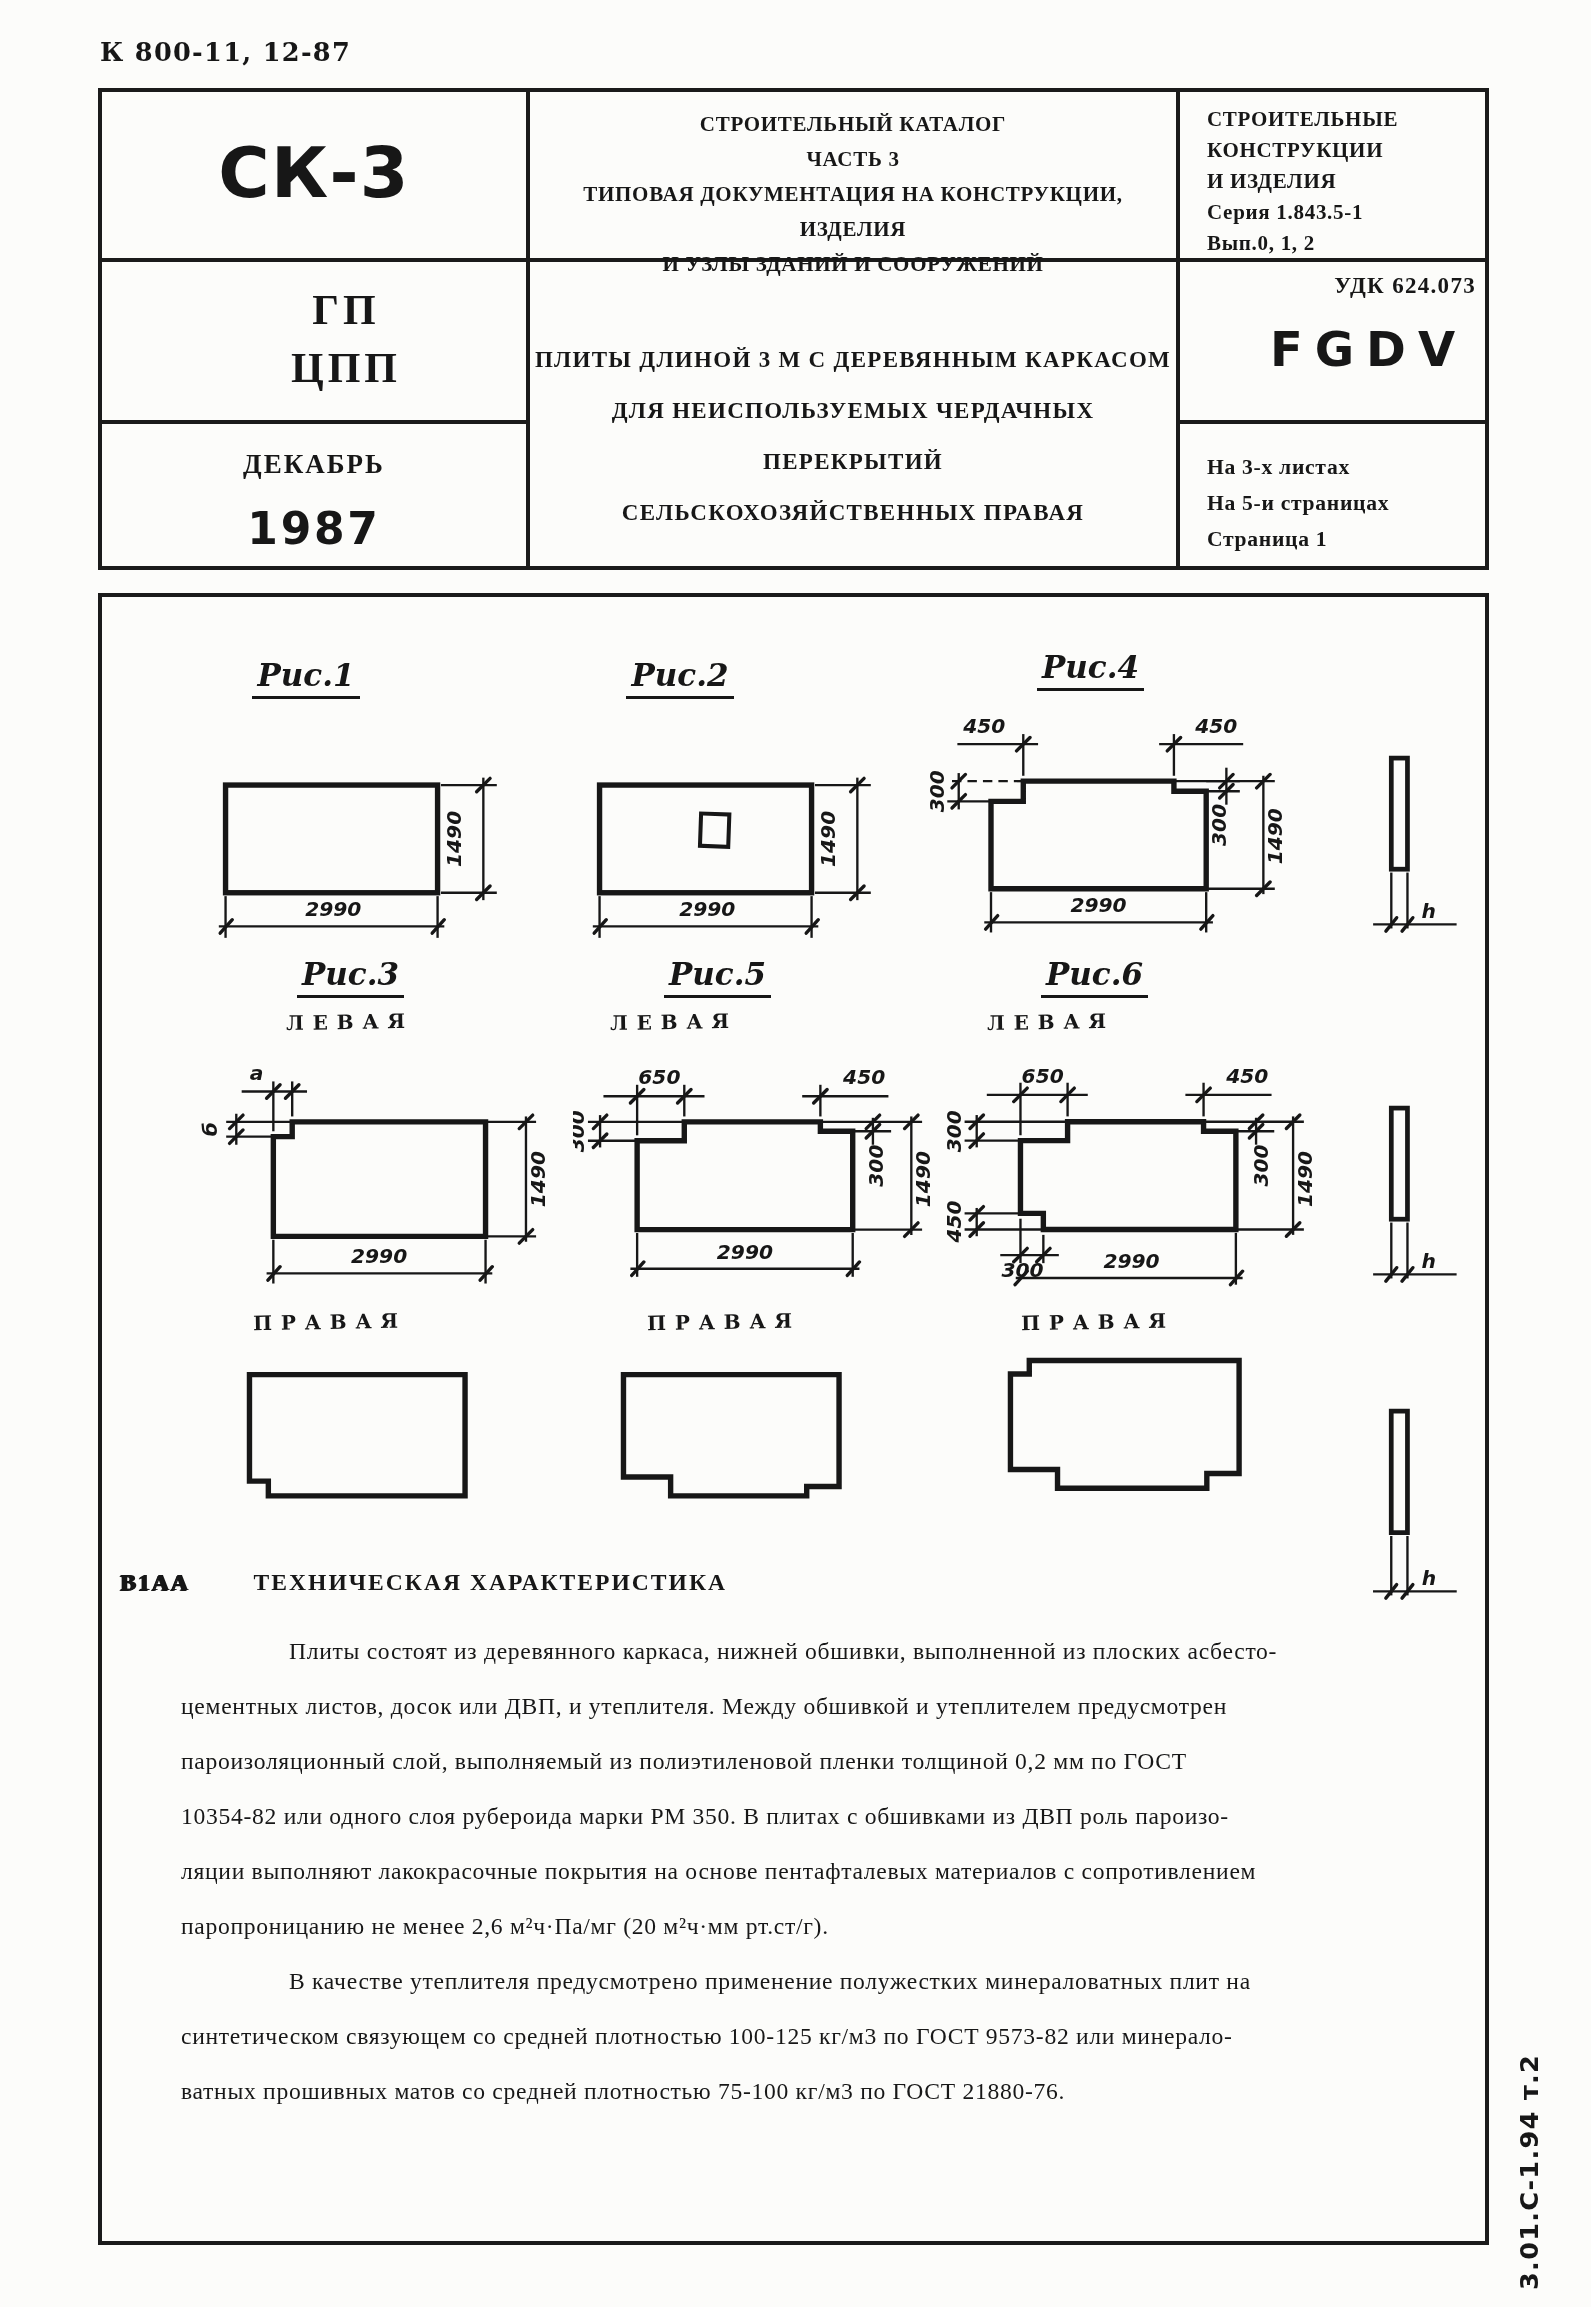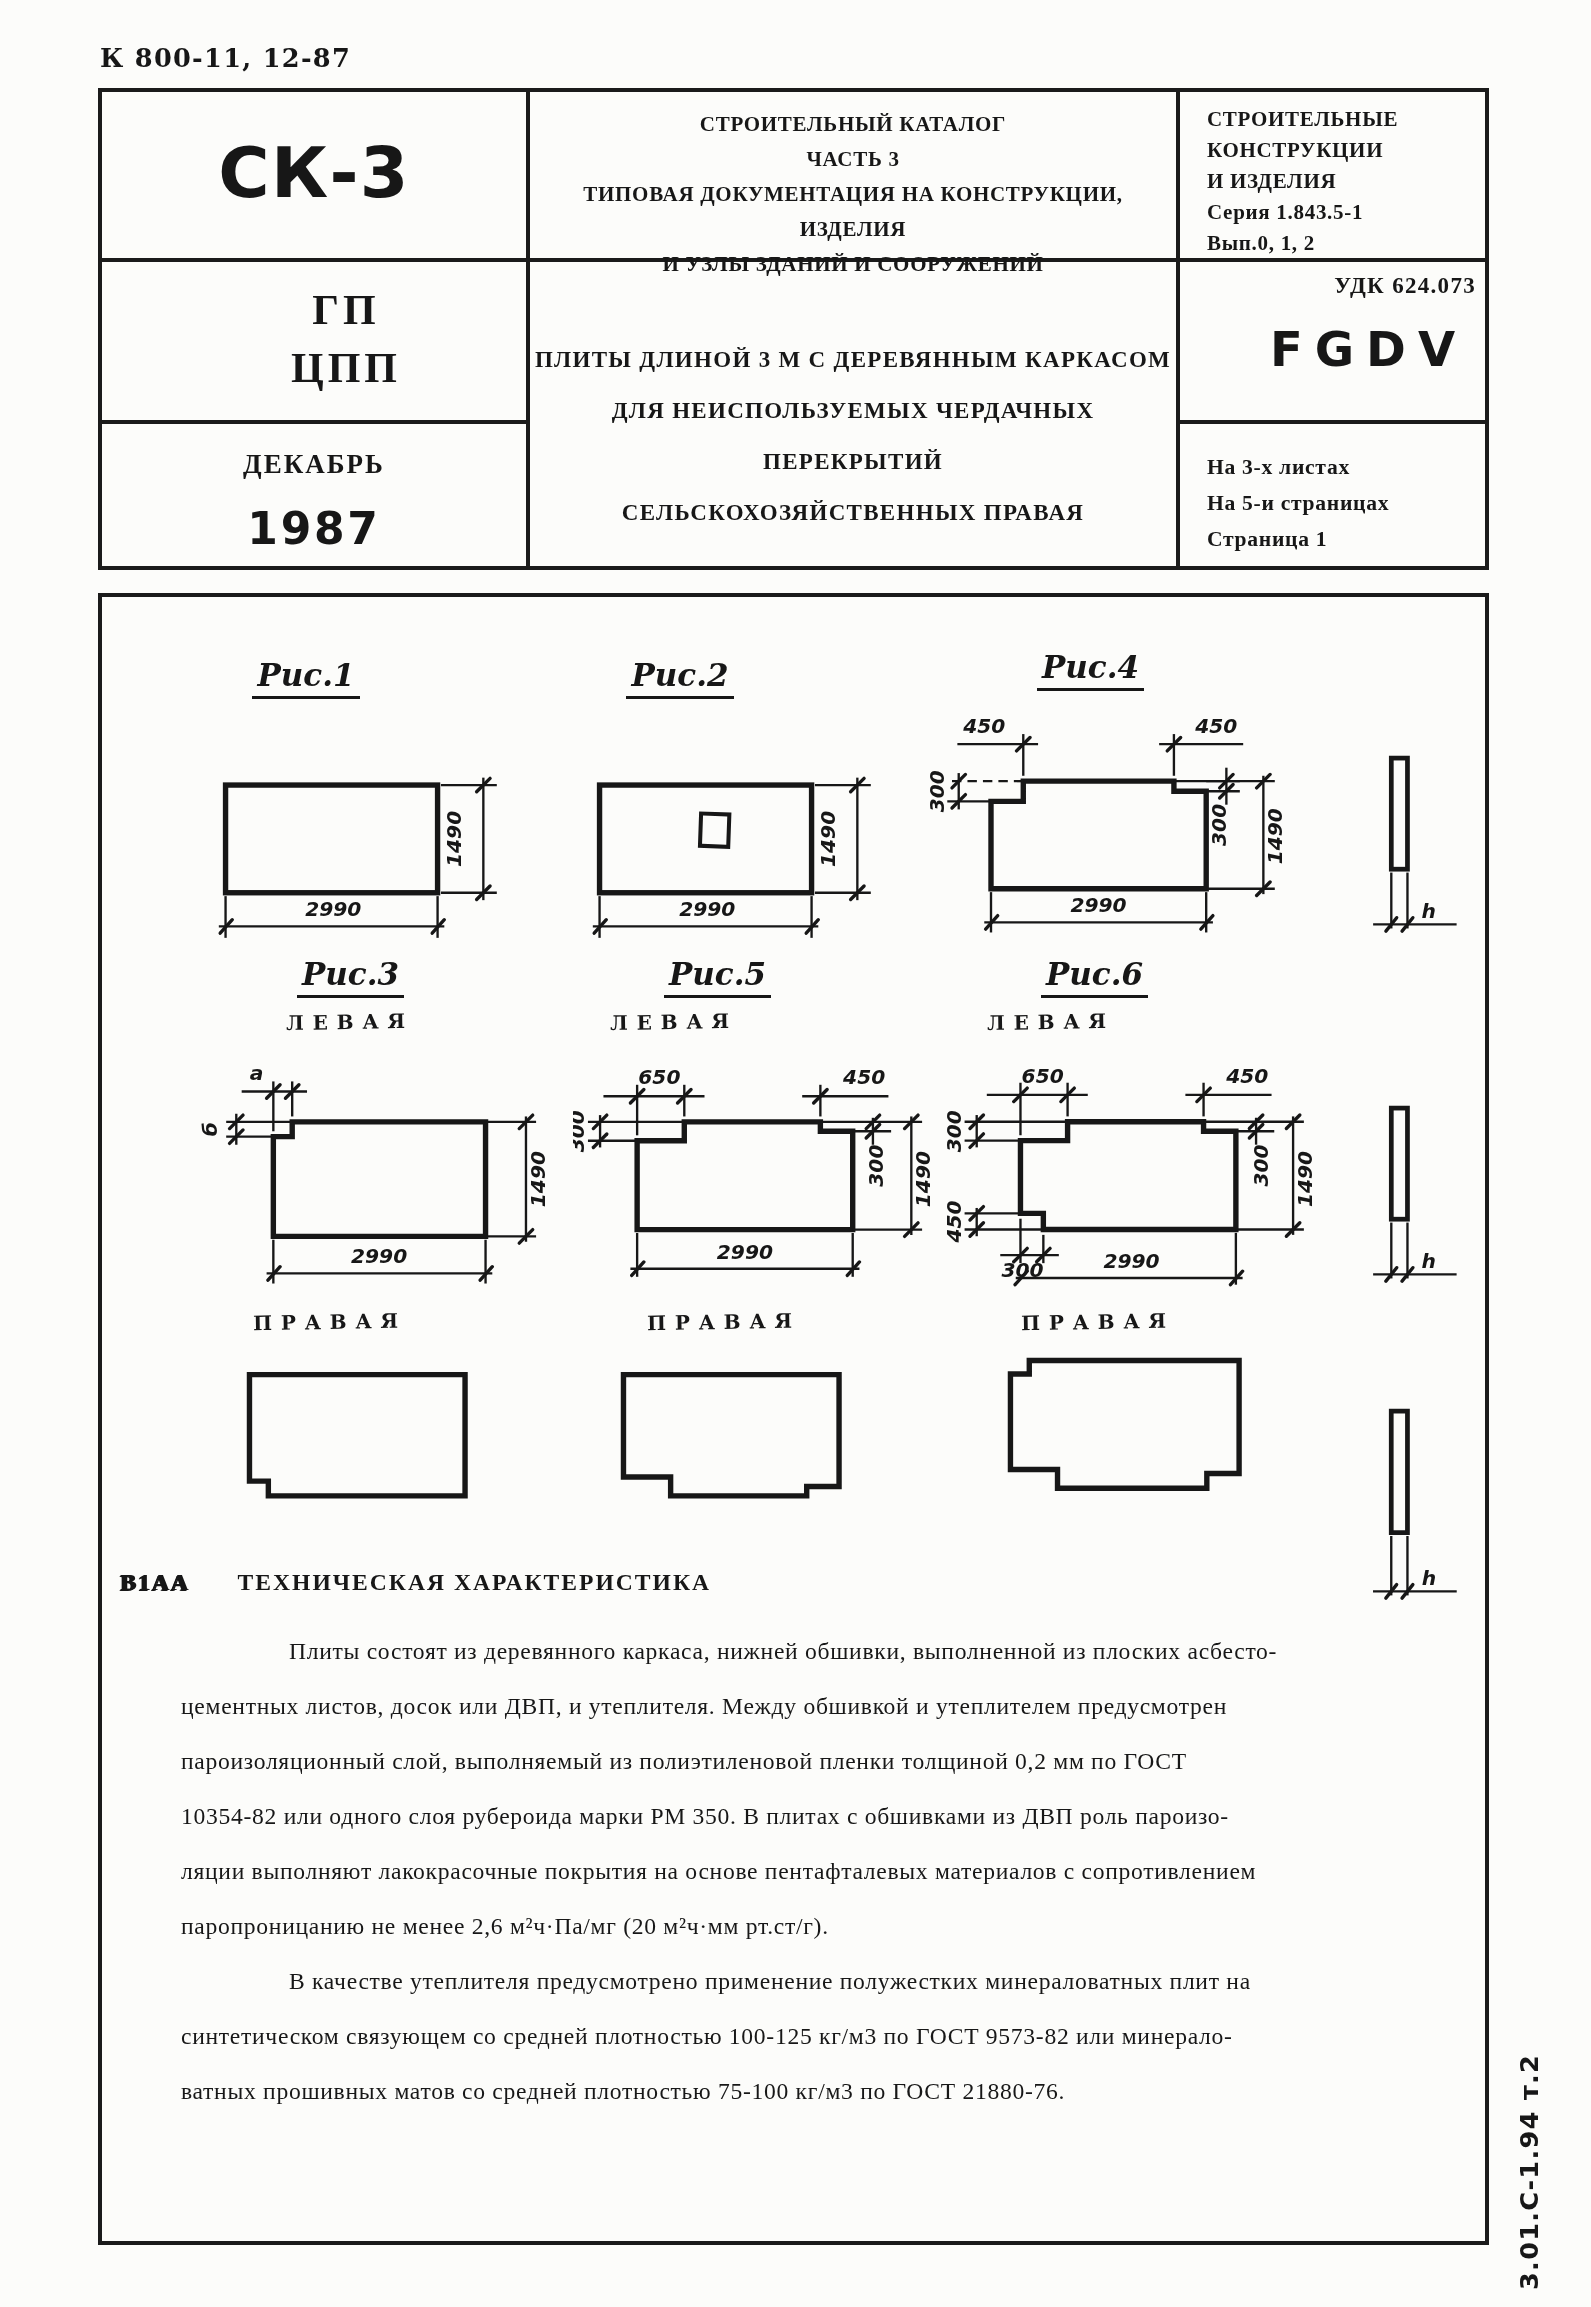--- a/index.html
+++ b/index.html
@@ -2,21 +2,21 @@
 <html style="font-size:10.8px"><head>
 <meta charset="utf-8">
 <style>
   html,body{margin:0;padding:0;background:#e8e8e4;}
   .page{position:relative;width:1591px;height:2307px;background:#fcfcfa;color:#171717;
         font-family:"Liberation Serif",serif;overflow:hidden;}
   .abs{position:absolute;}
   .bline{position:absolute;background:#1b1b1b;}
   .cell{position:absolute;}
   .ctr{text-align:center;}
-  .top-code{left:100px;top:43px;font:700 25.6px "DejaVu Serif",serif;letter-spacing:1.3px;}
+  .top-code{left:100px;top:37px;font:700 25.6px "DejaVu Serif",serif;letter-spacing:1.3px;}
   .hdr{left:98px;top:88px;width:1391px;height:482px;border:4px solid #1b1b1b;box-sizing:border-box;}
   .sk{font:700 70px "DejaVu Sans",sans-serif;letter-spacing:1.3px;}
   .org{font:700 42px "Liberation Serif",serif;line-height:58px;letter-spacing:4px;padding-left:32px;}
   .month{font:700 27px "Liberation Serif",serif;letter-spacing:2px;}
   .year{font:700 44px "DejaVu Sans",sans-serif;letter-spacing:2.7px;}
   .cat{font:700 21px "Liberation Serif",serif;line-height:35px;letter-spacing:0.7px;}
   .ttl{font:700 23px "Liberation Serif",serif;line-height:51px;letter-spacing:1.3px;}
   .ser{font:700 21px "Liberation Serif",serif;line-height:31px;letter-spacing:0.7px;text-align:left;}
   .udk{font:700 23px "Liberation Serif",serif;letter-spacing:1.3px;}
   .fgdv{font:700 48px "DejaVu Sans",sans-serif;letter-spacing:12px;}
@@ -325,21 +325,21 @@
     <line x1="55" y1="200" x2="55" y2="288" class="thin"></line>
       <line x1="79" y1="200" x2="79" y2="288" class="thin"></line>
     <text x="100" y="272" class="dimt">h</text>
     <line x1="28" y1="282" x2="152" y2="282" class="thin"></line>
     <line x1="47" y1="292" x2="63" y2="272" class="tick"></line>
       <line x1="71" y1="292" x2="87" y2="272" class="tick"></line>
   </svg>
 
   <div class="abs techhead" style="left:120px;top:1569px;">
     <span class="stamp">В1АА</span>
-    <span style="margin-left:40px;">ТЕХНИЧЕСКАЯ ХАРАКТЕРИСТИКА</span>
+    <span style="margin-left:56px;">ТЕХНИЧЕСКАЯ ХАРАКТЕРИСТИКА</span>
   </div>
 
   <div class="abs" id="tech-lines" style="left:181px;top:1638px;width:1266px;">
       <div class="tline ind">Плиты состоят из деревянного каркаса, нижней обшивки, выполненной из плоских асбесто-</div>
       <div class="tline">цементных листов, досок или ДВП, и утеплителя. Между обшивкой и утеплителем предусмотрен</div>
       <div class="tline">пароизоляционный слой, выполняемый из полиэтиленовой пленки толщиной 0,2 мм по ГОСТ</div>
       <div class="tline">10354-82 или одного слоя рубероида марки РМ 350. В плитах с обшивками из ДВП роль пароизо-</div>
       <div class="tline">ляции выполняют лакокрасочные покрытия на основе пентафталевых материалов с сопротивлением</div>
       <div class="tline">паропроницанию не менее 2,6 м²ч·Па/мг (20 м²ч·мм рт.ст/г).</div>
       <div class="tline ind">В качестве утеплителя предусмотрено применение полужестких минераловатных плит на</div>

